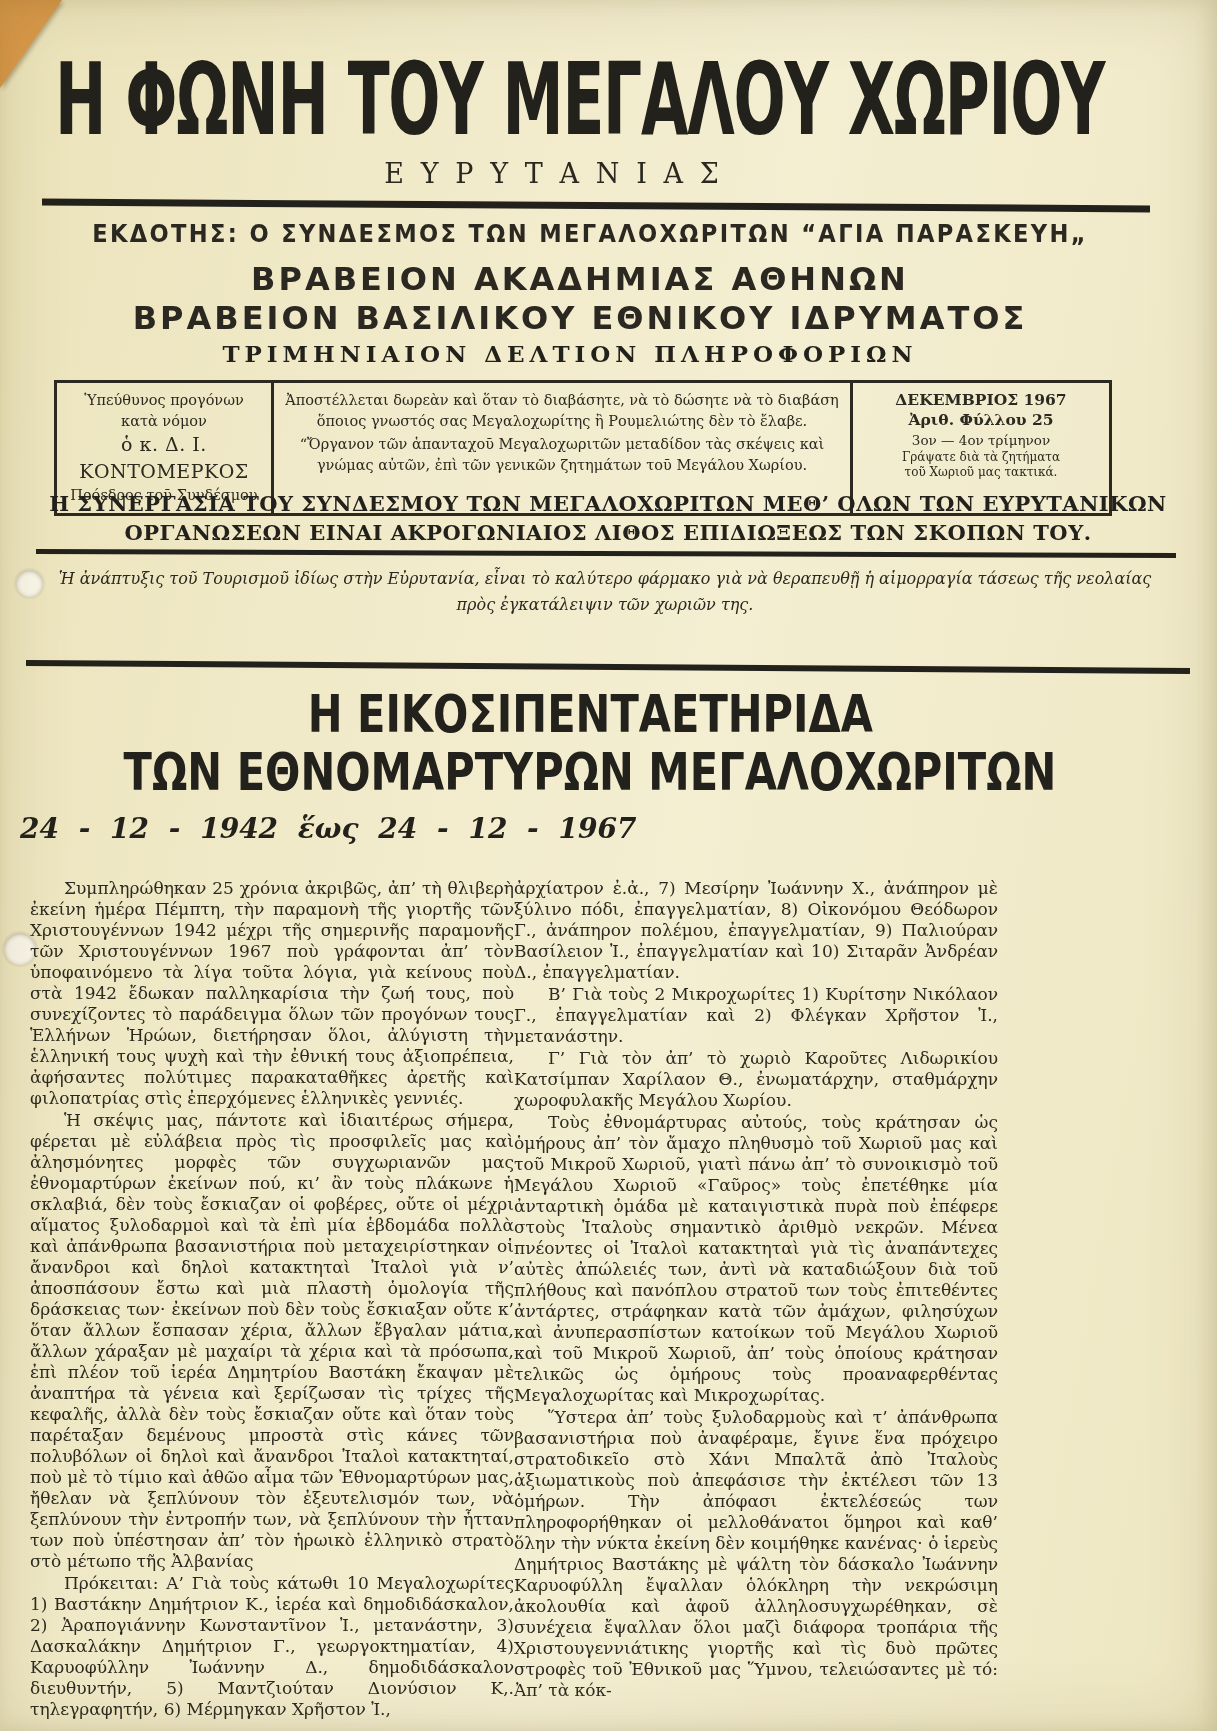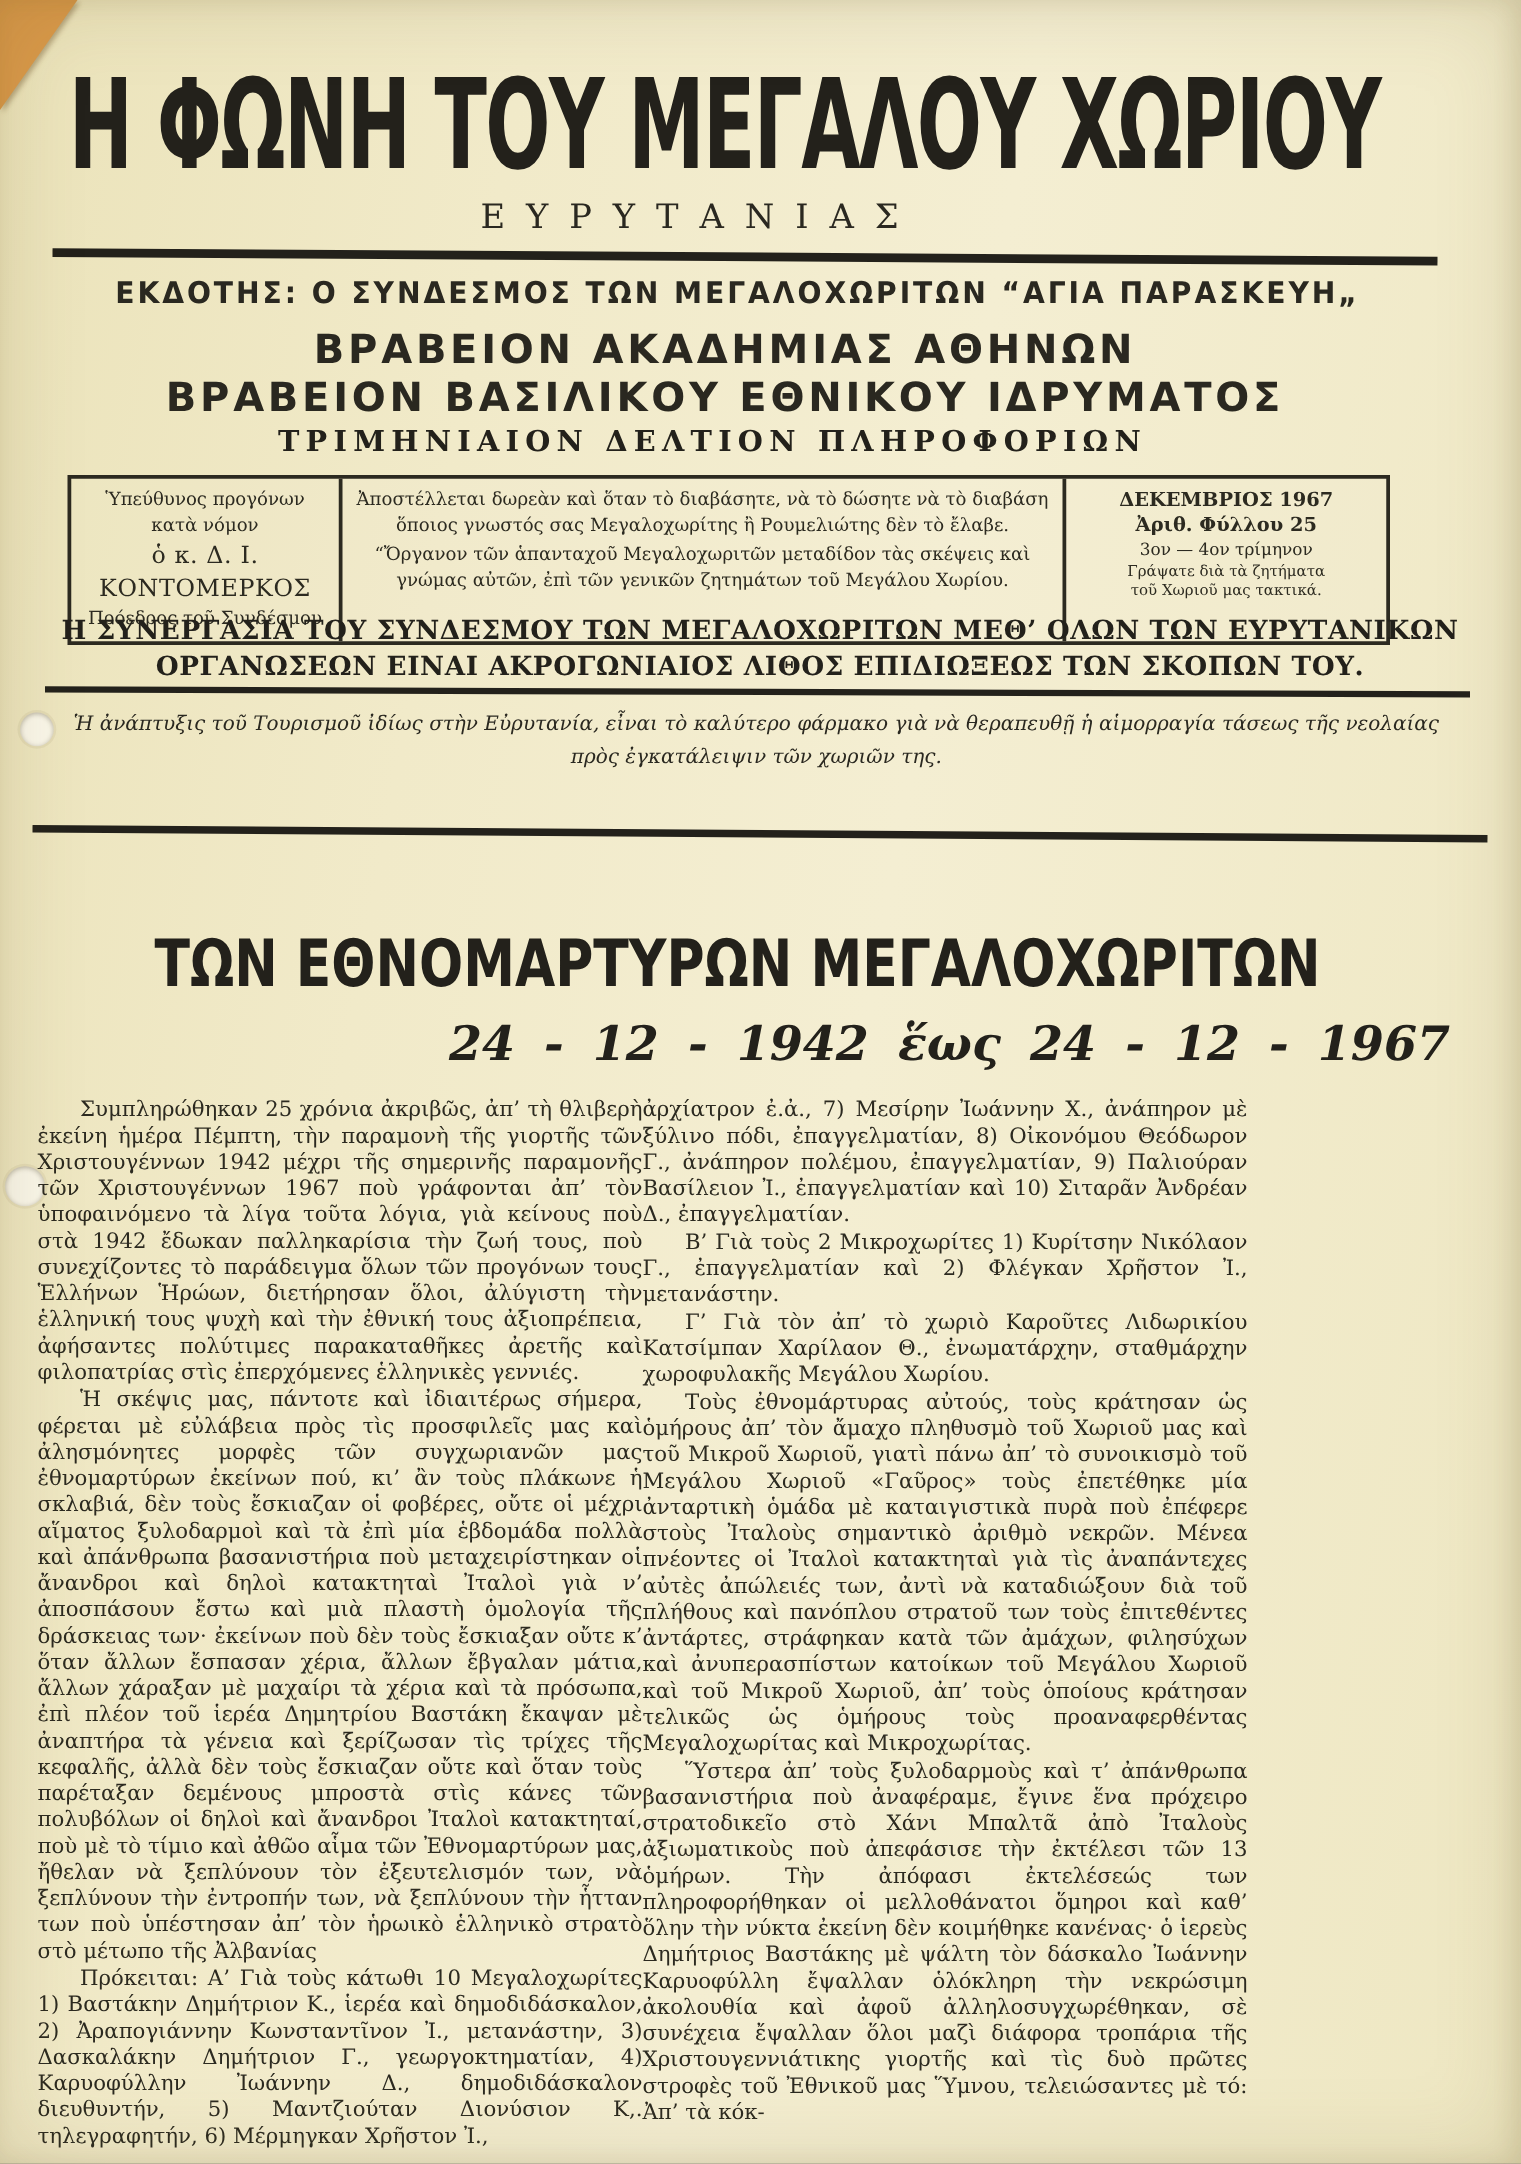--- a/index.html
+++ b/index.html
@@ -91,22 +91,22 @@
     position:absolute;left:20px;width:1140px;display:flex;justify-content:center;
   }
   .headline-1{top:684px;}
   .headline-2{top:742px;}
   .headline-1 span,.headline-2 span{
     font-family:"DejaVu Sans",sans-serif;font-weight:700;font-size:52px;
     white-space:nowrap;color:#23211b;transform:scale(.8,1);transform-origin:center;
     letter-spacing:0px;
   }
   .dateline{
-    position:absolute;top:812px;left:20px;width:1140px;text-align:right;
-    font-weight:700;font-style:italic;font-size:38px;word-spacing:10px;color:#23211b;
+    position:absolute;top:812px;left:20px;width:1140px;text-align:left;
+    font-weight:700;font-style:italic;font-size:28px;word-spacing:10px;color:#23211b;
   }
 
   .article-body{
     position:absolute;top:878px;left:30px;width:982px;
     display:flex;
   }
   .col{width:484px;font-size:17px;line-height:21px;text-align:justify;color:#2c2a20;}
   .col p{margin:0;text-indent:34px;}
   .col p.cont{text-indent:0;}
   .col p + p{margin-top:1px;}
@@ -153,20 +153,23 @@
   </div>
 
   <div class="statement">Η ΣΥΝΕΡΓΑΣΙΑ ΤΟΥ ΣΥΝΔΕΣΜΟΥ ΤΩΝ ΜΕΓΑΛΟΧΩΡΙΤΩΝ ΜΕΘ’ ΟΛΩΝ ΤΩΝ ΕΥΡΥΤΑΝΙΚΩΝ ΟΡΓΑΝΩΣΕΩΝ ΕΙΝΑΙ ΑΚΡΟΓΩΝΙΑΙΟΣ ΛΙΘΟΣ ΕΠΙΔΙΩΞΕΩΣ ΤΩΝ ΣΚΟΠΩΝ ΤΟΥ.</div>
 
   <div class="rule rule-2"></div>
 
   <div class="motto">Ἡ ἀνάπτυξις τοῦ Τουρισμοῦ ἰδίως στὴν Εὐρυτανία, εἶναι τὸ καλύτερο φάρμακο γιὰ νὰ θεραπευθῇ ἡ αἱμορραγία τάσεως τῆς νεολαίας πρὸς ἐγκατάλειψιν τῶν χωριῶν της.</div>
 
   <div class="rule rule-3"></div>
 
+  <div class="headline-1">
+    <span>Η ΕΙΚΟΣΙΠΕΝΤΑΕΤΗΡΙΔΑ</span>
+  </div>
   <div class="headline-2">
     <span>ΤΩΝ ΕΘΝΟΜΑΡΤΥΡΩΝ ΜΕΓΑΛΟΧΩΡΙΤΩΝ</span>
   </div>
   <div class="dateline">24 - 12 - 1942  ἕως  24 - 12 - 1967</div>
 
   <div class="article-body">
     <div class="col">
       <p>Συμπληρώθηκαν 25 χρόνια ἀκριβῶς, ἀπ’ τὴ θλιβερὴ ἐκείνη ἡμέρα Πέμπτη, τὴν παραμονὴ τῆς γιορτῆς τῶν Χριστουγέννων 1942 μέχρι τῆς σημερινῆς παραμονῆς τῶν Χριστουγέννων 1967 ποὺ γράφονται ἀπ’ τὸν ὑποφαινόμενο τὰ λίγα τοῦτα λόγια, γιὰ κείνους ποὺ στὰ 1942 ἔδωκαν παλληκαρίσια τὴν ζωή τους, ποὺ συνεχίζοντες τὸ παράδειγμα ὅλων τῶν προγόνων τους Ἑλλήνων Ἡρώων, διετήρησαν ὅλοι, ἀλύγιστη τὴν ἑλληνική τους ψυχὴ καὶ τὴν ἐθνική τους ἀξιοπρέπεια, ἀφήσαντες πολύτιμες παρακαταθῆκες ἀρετῆς καὶ φιλοπατρίας στὶς ἐπερχόμενες ἑλληνικὲς γεννιές.</p>
       <p>Ἡ σκέψις μας, πάντοτε καὶ ἰδιαιτέρως σήμερα, φέρεται μὲ εὐλάβεια πρὸς τὶς προσφιλεῖς μας καὶ ἀλησμόνητες μορφὲς τῶν συγχωριανῶν μας ἐθνομαρτύρων ἐκείνων πού, κι’ ἂν τοὺς πλάκωνε ἡ σκλαβιά, δὲν τοὺς ἔσκιαζαν οἱ φοβέρες, οὔτε οἱ μέχρι αἵματος ξυλοδαρμοὶ καὶ τὰ ἐπὶ μία ἑβδομάδα πολλὰ καὶ ἀπάνθρωπα βασανιστήρια ποὺ μεταχειρίστηκαν οἱ ἄνανδροι καὶ δηλοὶ κατακτηταὶ Ἰταλοὶ γιὰ ν’ ἀποσπάσουν ἔστω καὶ μιὰ πλαστὴ ὁμολογία τῆς δράσκειας των· ἐκείνων ποὺ δὲν τοὺς ἔσκιαξαν οὔτε κ’ ὅταν ἄλλων ἔσπασαν χέρια, ἄλλων ἔβγαλαν μάτια, ἄλλων χάραξαν μὲ μαχαίρι τὰ χέρια καὶ τὰ πρόσωπα, ἐπὶ πλέον τοῦ ἱερέα Δημητρίου Βαστάκη ἔκαψαν μὲ ἀναπτήρα τὰ γένεια καὶ ξερίζωσαν τὶς τρίχες τῆς κεφαλῆς, ἀλλὰ δὲν τοὺς ἔσκιαζαν οὔτε καὶ ὅταν τοὺς παρέταξαν δεμένους μπροστὰ στὶς κάνες τῶν πολυβόλων οἱ δηλοὶ καὶ ἄνανδροι Ἰταλοὶ κατακτηταί, ποὺ μὲ τὸ τίμιο καὶ ἀθῶο αἷμα τῶν Ἐθνομαρτύρων μας, ἤθελαν νὰ ξεπλύνουν τὸν ἐξευτελισμόν των, νὰ ξεπλύνουν τὴν ἐντροπήν των, νὰ ξεπλύνουν τὴν ἧτταν των ποὺ ὑπέστησαν ἀπ’ τὸν ἡρωικὸ ἑλληνικὸ στρατὸ στὸ μέτωπο τῆς Ἀλβανίας</p>
       <p>Πρόκειται: Α’ Γιὰ τοὺς κάτωθι 10 Μεγαλοχωρίτες 1) Βαστάκην Δημήτριον Κ., ἱερέα καὶ δημοδιδάσκαλον, 2) Ἀραπογιάννην Κωνσταντῖνον Ἰ., μετανάστην, 3) Δασκαλάκην Δημήτριον Γ., γεωργοκτηματίαν, 4) Καρυοφύλλην Ἰωάννην Δ., δημοδιδάσκαλον διευθυντήν, 5) Μαντζιούταν Διονύσιον Κ,. τηλεγραφητήν, 6) Μέρμηγκαν Χρῆστον Ἰ.,</p>

